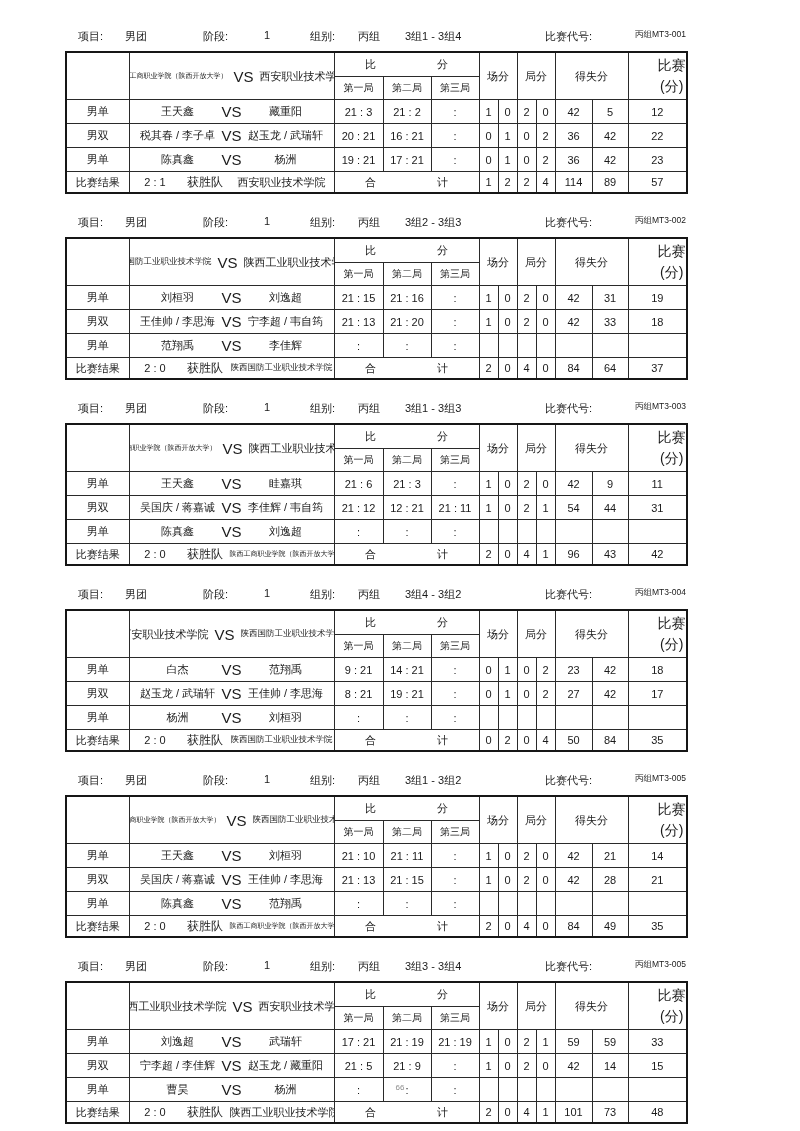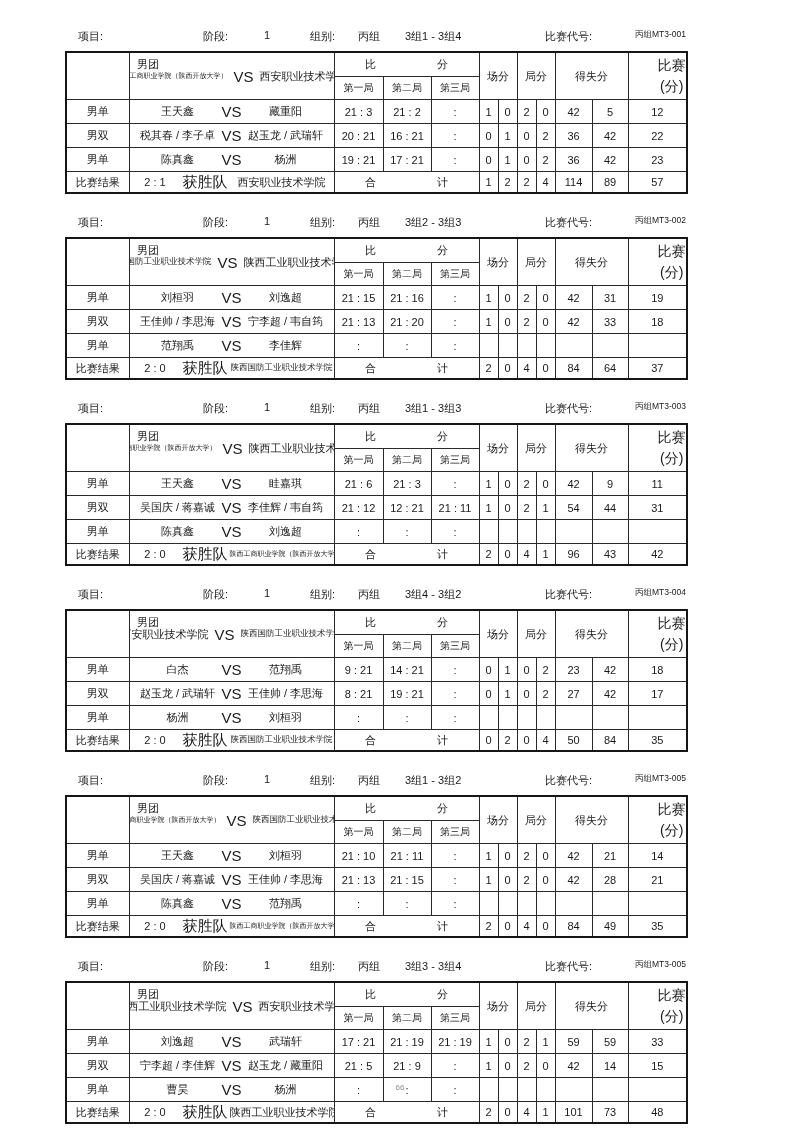--- a/index.html
+++ b/index.html
@@ -10,21 +10,21 @@
     position:relative;
     overflow:hidden;
   }
   #matches { padding-top:28px; }
   .match-block { width:621px; margin:0 0 20px 65px; }
 
   
   .meta-row { position:relative; height:17px; font-size:11px; margin-bottom:6px; }
   .meta-row span { position:absolute; top:1px; white-space:nowrap; }
   .m-item-label  { left:13px; }
-  .m-item        { left:72px;margin-top:28px; }
+  .m-item        { left:60px; }
   .m-stage-label { left:138px; }
   .m-stage       { left:199px; }
   .m-group-label { left:245px; }
   .m-group       { left:293px; }
   .m-pairing     { left:340px; }
   .m-code-label  { left:480px; }
   .m-code        { right:0; font-size:8.5px; top:3px; }
 
   
   table.score-table {
@@ -54,21 +54,21 @@
   .vs { font-size:15px; }
 
   .time-wrap { line-height:1.5; font-size:14px;padding-left:29px; }
 
   .players-wrap { display:flex; align-items:center; padding:0 4px; }
   .p-side { flex:1; font-size:11px; }
 
   .c-resultlabel { font-size:10px; }
   .result-wrap { display:flex; align-items:center; font-size:11px; }
   .r-score    { flex:0 0 25%; text-align:center; }
-  .r-winlabel { flex:0 0 24%; text-align:center; font-size:15px; }
+  .r-winlabel { flex:0 0 24%; text-align:center; font-size:12px; }
   .r-winner   { flex:1; text-align:center; }
 
   .page-num {
     position:absolute; left:0; top:1083; top:1083px;
     width:800px; text-align:center;
     font-size:8px; color:#8d8d8d;
   }
 </style>
 </head>
 <body>

